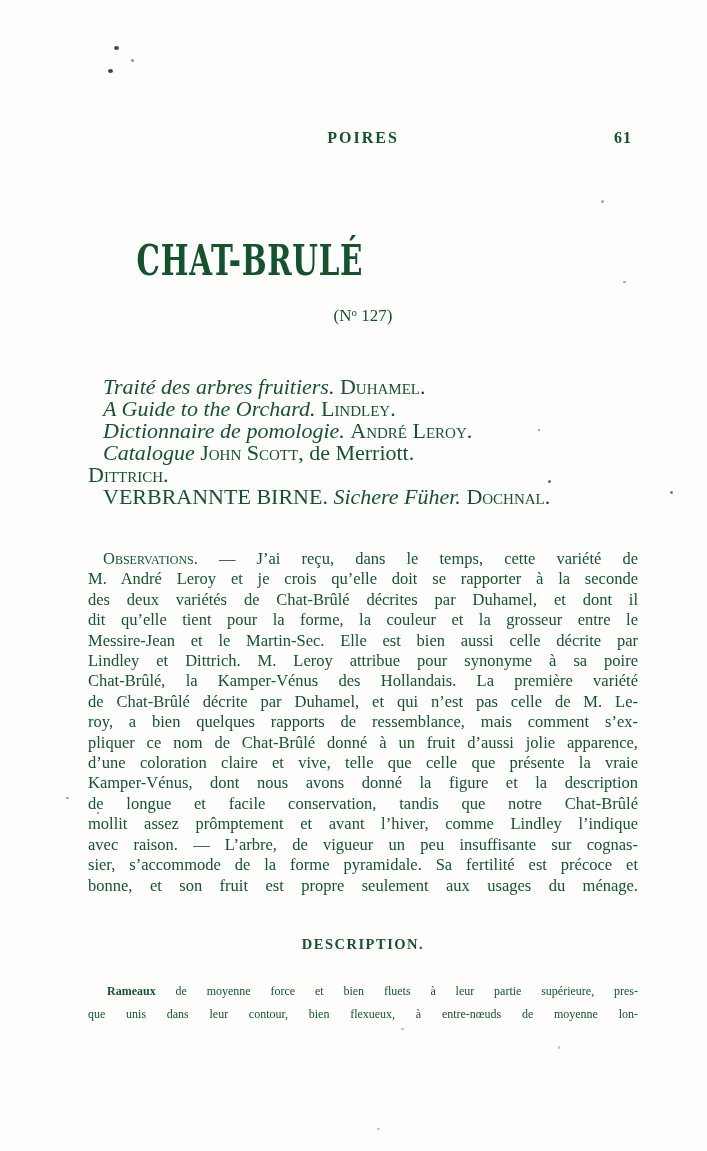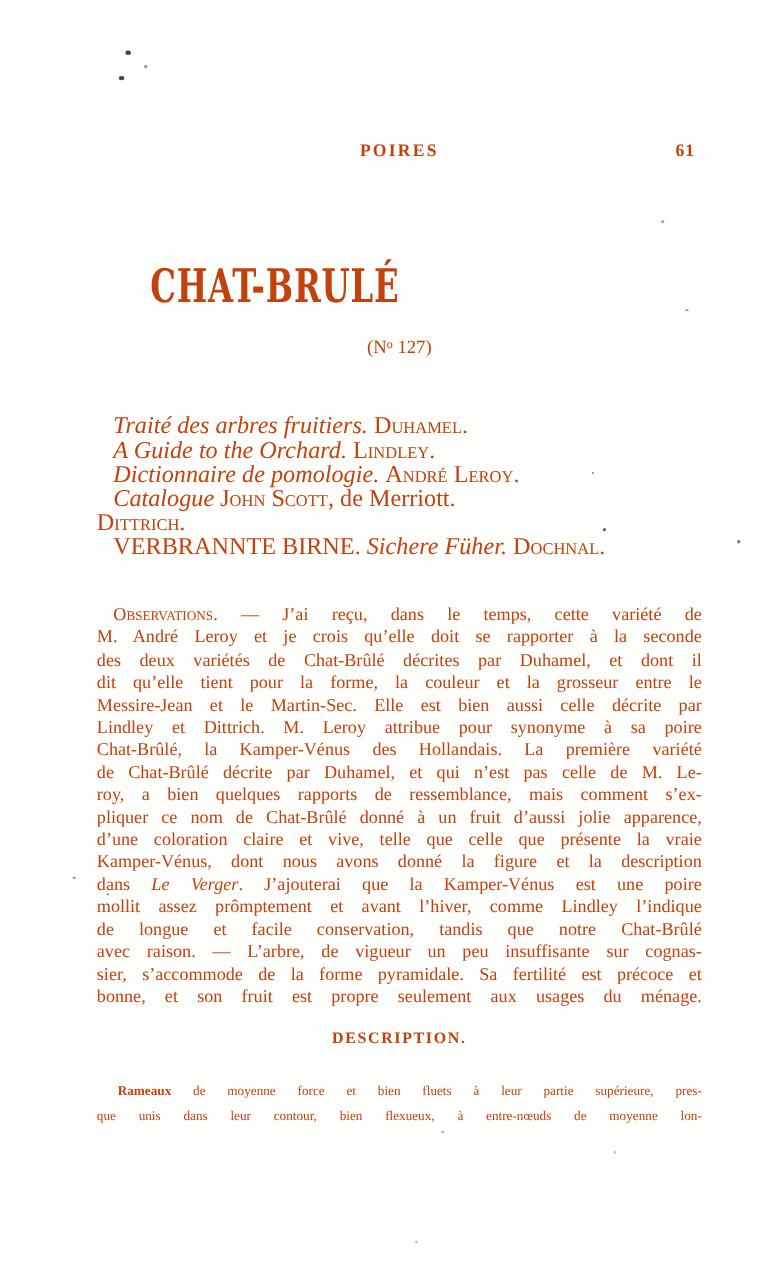--- a/index.html
+++ b/index.html
@@ -5,21 +5,21 @@
   html,body{margin:0;padding:0;}
   body{
     width:707px;height:1151px;overflow:hidden;
     background:#ffffff;
   }
   .page{
     position:relative;width:707px;height:1151px;
     background:#fefefdl;
     background-color:#fefefd;
     font-family:"Liberation Serif","DejaVu Serif",serif;
-    color:#c2410c;
+    color:#14532d;
     -webkit-font-smoothing:antialiased;
   }
   
   .running-head{position:absolute;left:88px;top:129px;width:550px;height:22px;}
   .rh-title{position:absolute;left:0;right:0;top:0;text-align:center;
     font-size:16px;font-weight:bold;letter-spacing:2px;}
   .rh-page{position:absolute;right:6px;top:0;font-size:16px;font-weight:bold;letter-spacing:1px;}
   
   .title-wrap{position:absolute;left:88px;top:239px;width:550px;text-align:left;}
   .title-text{
@@ -86,23 +86,22 @@
       <div class="tline"><span>des deux variétés de Chat-Brûlé décrites par Duhamel, et dont il</span></div>
       <div class="tline"><span>dit qu’elle tient pour la forme, la couleur et la grosseur entre le</span></div>
       <div class="tline"><span>Messire-Jean et le Martin-Sec. Elle est bien aussi celle décrite par</span></div>
       <div class="tline"><span>Lindley et Dittrich. M. Leroy attribue pour synonyme à  sa poire</span></div>
       <div class="tline"><span>Chat-Brûlé, la Kamper-Vénus des Hollandais. La première variété</span></div>
       <div class="tline"><span>de Chat-Brûlé décrite par Duhamel, et qui n’est pas celle de M. Le-</span></div>
       <div class="tline"><span>roy, a bien quelques rapports de ressemblance, mais comment s’ex-</span></div>
       <div class="tline"><span>pliquer ce nom de Chat-Brûlé donné à un fruit d’aussi jolie apparence,</span></div>
       <div class="tline"><span>d’une coloration claire et vive, telle que celle que présente la vraie</span></div>
       <div class="tline"><span>Kamper-Vénus, dont nous avons donné la figure et la description</span></div>
-      <div class="tline"><span>dans </span><span class="i">Le Verger</span><span>. J’ajouterai que la Kamper-Vénus est une poire</span></div>
+      <div class="tline"><span>de longue et facile conservation, tandis que notre Chat-Brûlé</span></div>
       <div class="tline"><span>mollit assez prômptement et avant l’hiver, comme Lindley l’indique</span></div>
-      <div class="tline"><span>de longue et facile conservation, tandis que notre Chat-Brûlé</span></div>
       <div class="tline"><span>avec raison. — L’arbre, de vigueur un peu insuffisante sur cognas-</span></div>
       <div class="tline"><span>sier, s’accommode de la forme pyramidale. Sa fertilité est précoce et</span></div>
       <div class="tline"><span>bonne, et son fruit est propre seulement aux usages du ménage.</span></div>
     </div>
 
   <div class="desc-head">DESCRIPTION.</div>
 
   <div class="rameaux">
       <div class="tline ind2"><span class="b">Rameaux</span><span> de moyenne force et bien fluets à leur partie supérieure, pres-</span></div>
       <div class="tline"><span>que unis dans leur contour, bien flexueux, à entre-nœuds de moyenne lon-</span></div>

